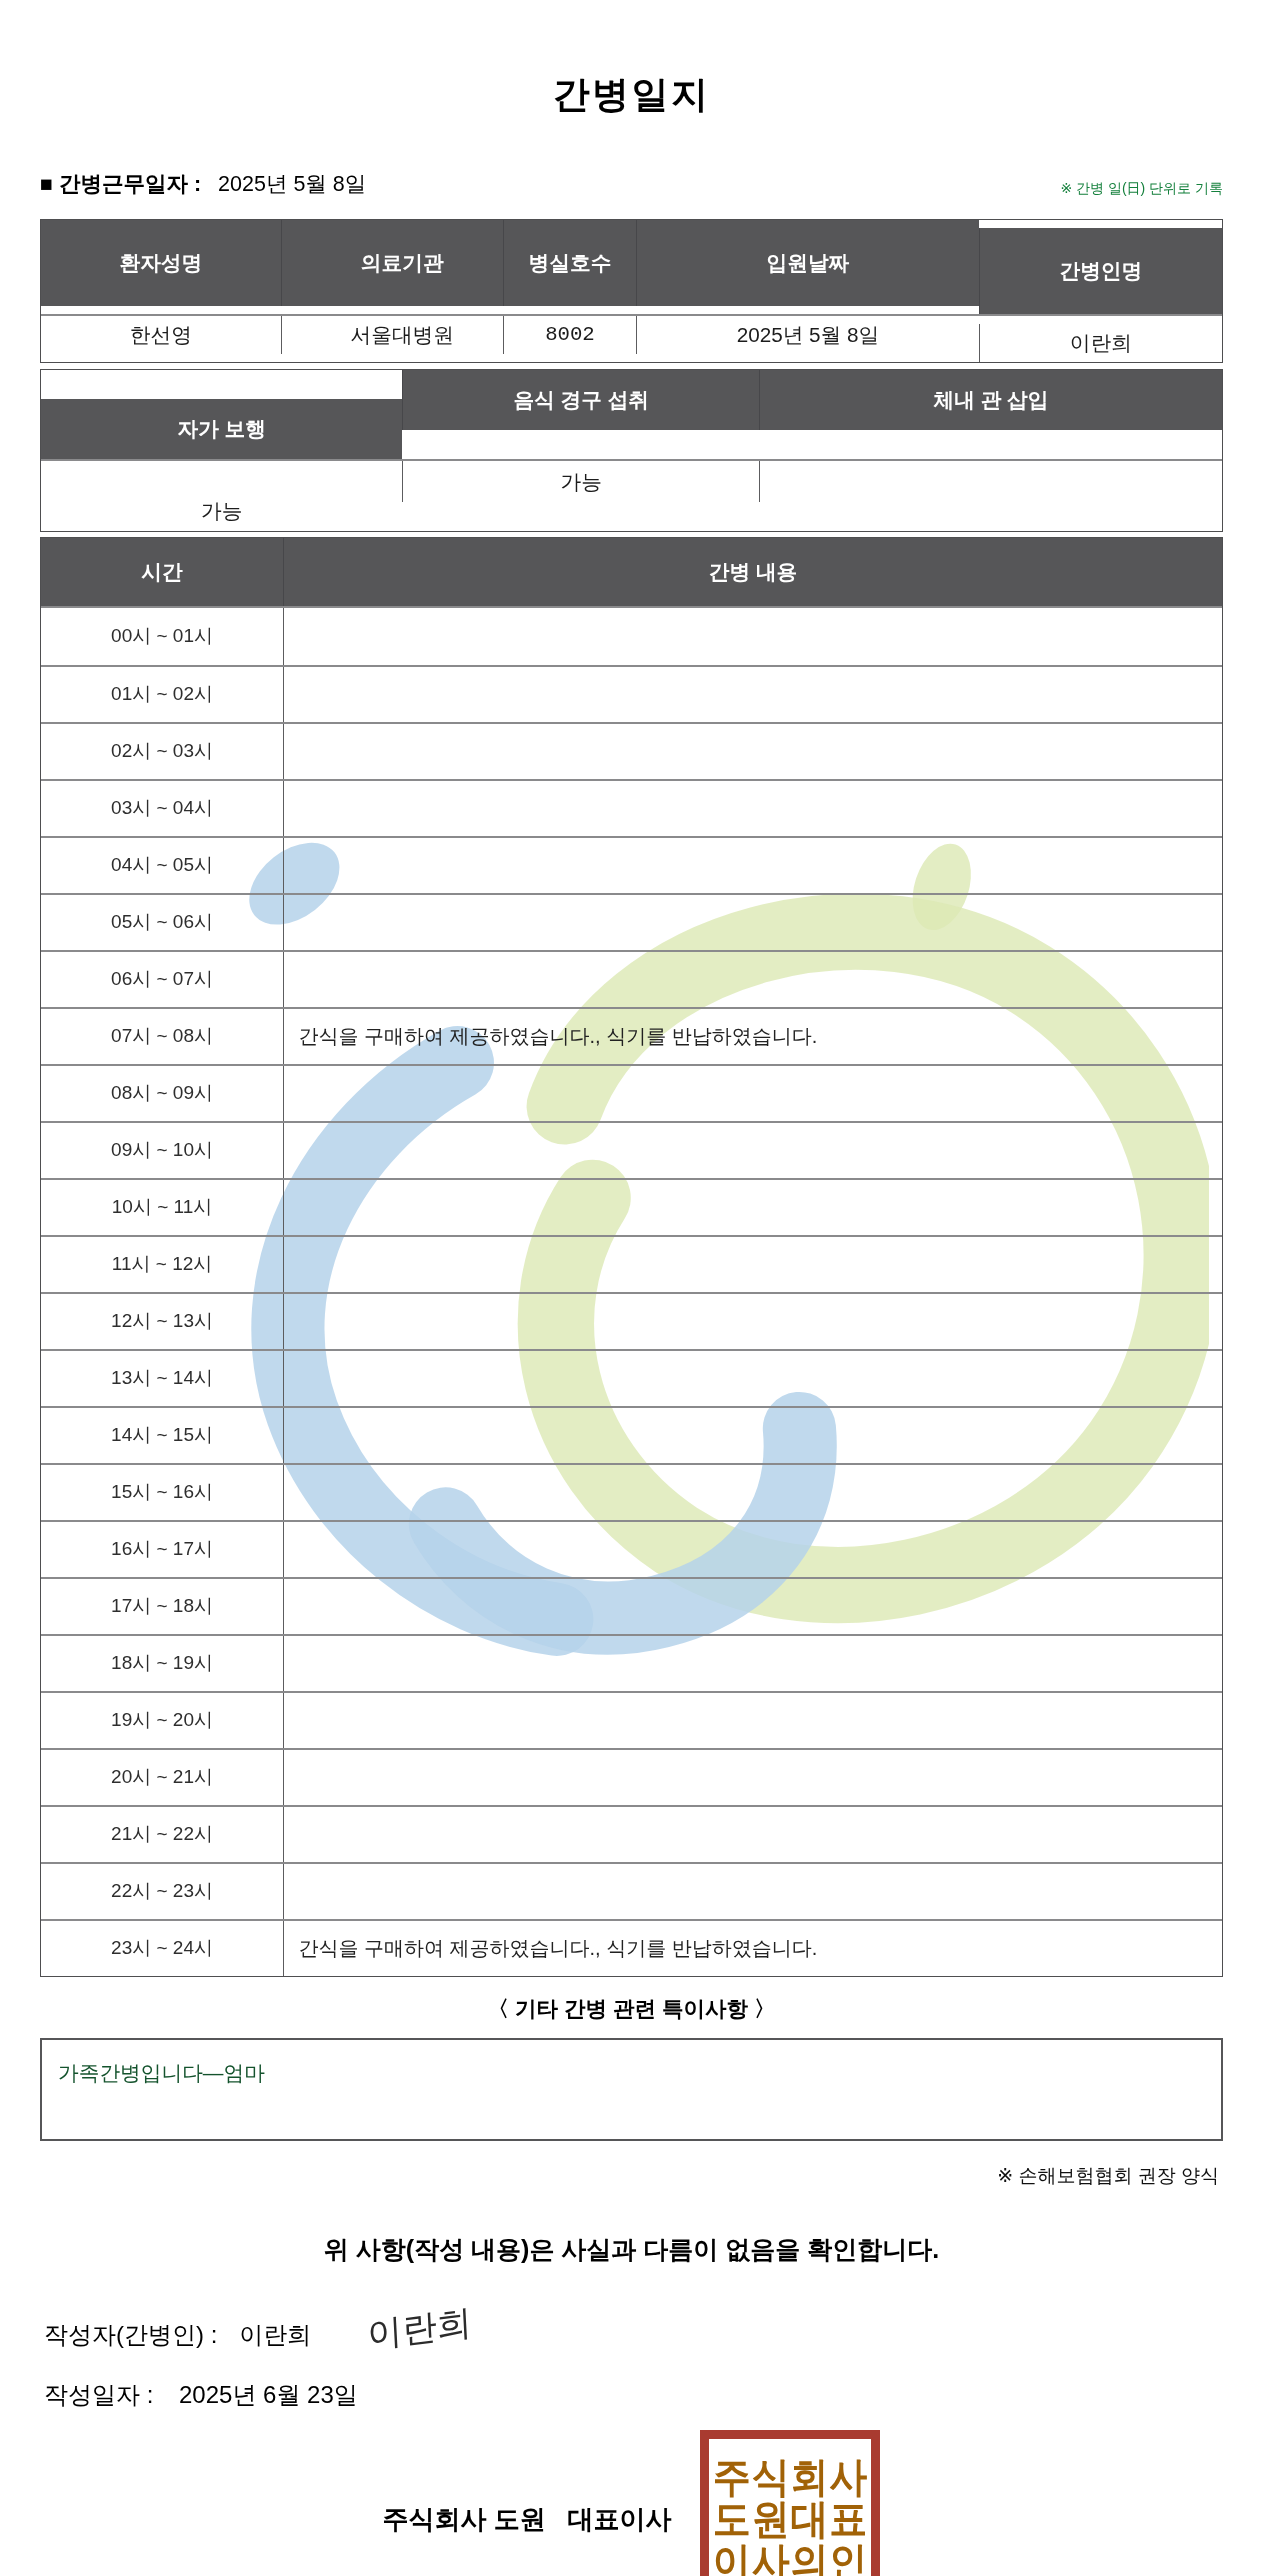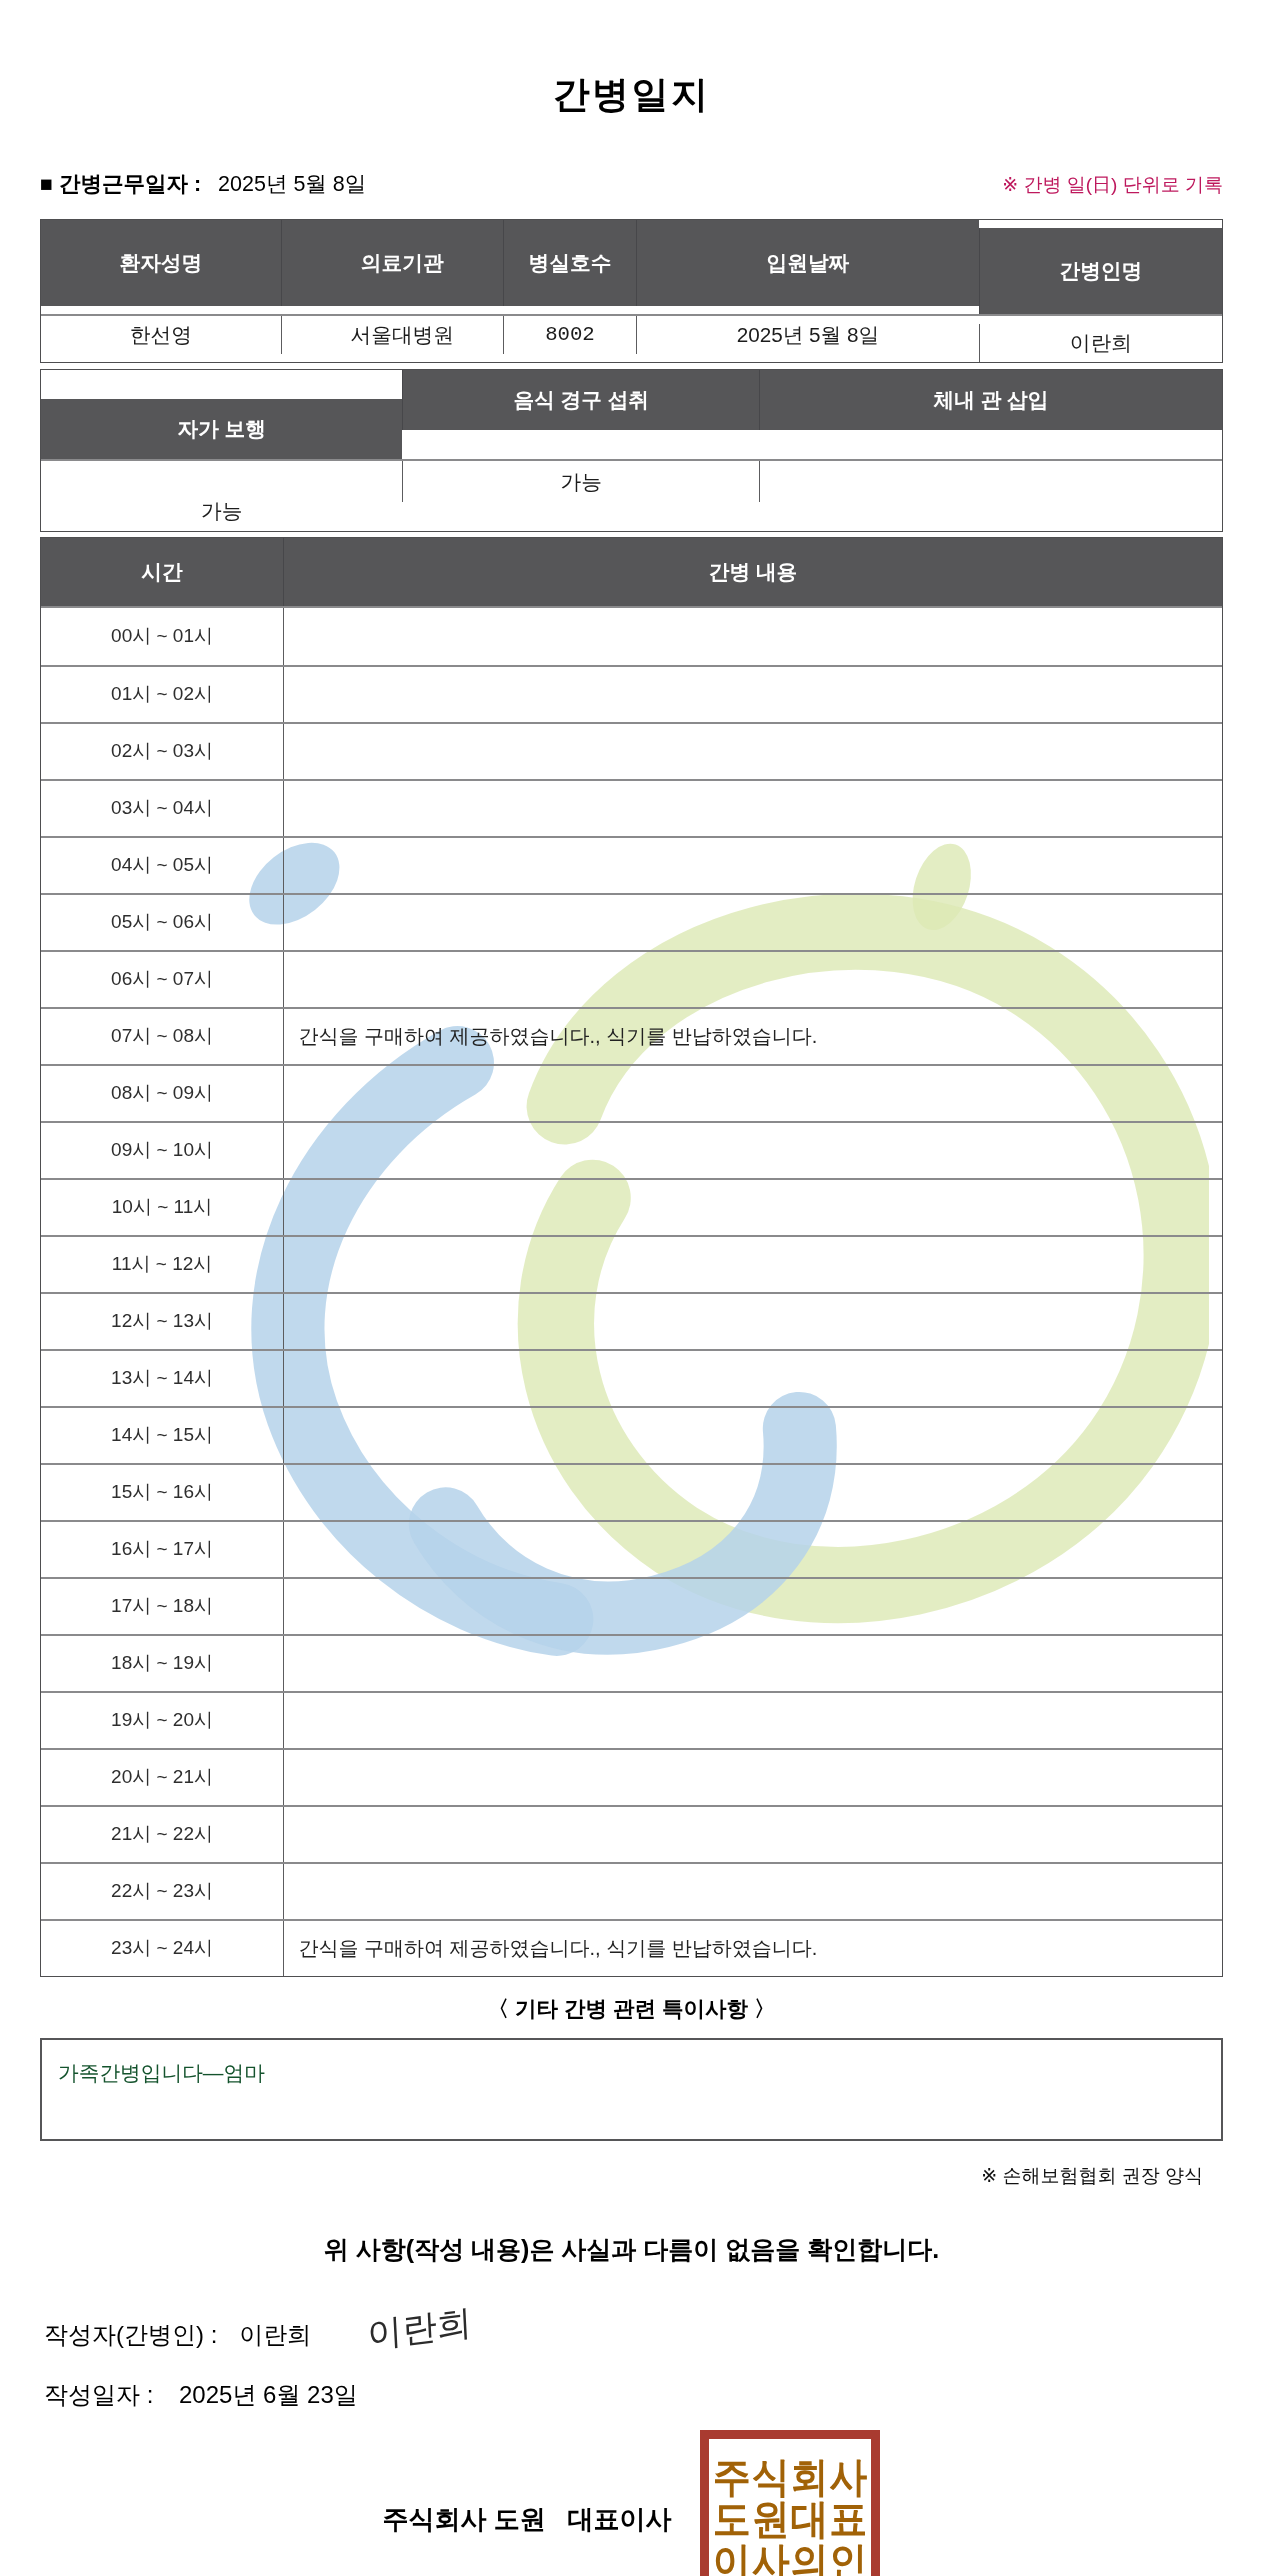--- a/index.html
+++ b/index.html
@@ -32,21 +32,21 @@
     color: #000;
   }
   .meta {
     margin: 49px 40px 0 40px;
     display: flex;
     justify-content: space-between;
     align-items: flex-end;
   }
   .meta-left { font-size: 21.5px; font-weight: 600; color: #000; }
   .meta-left .val { margin-left: 11px; font-weight: 500; }
-  .meta-right { font-size: 19px; color: #be185d; }
+  .meta-right { font-size: 14px; color: #15803d; }
 
   
   .tbl {
     margin: 0 40px;
     border: 1.6px solid #4e4e50;
     background: transparent;
   }
   .trow { display: flex; width: 100%; }
   .cell {
     display: flex;
@@ -103,21 +103,21 @@
   }
   .notes-box {
     margin: 14.3px 40px 0 40px;
     height: 103px;
     border: 2.4px solid #565658;
     padding: 19px 16px;
     font-size: 20.7px;
     color: #14532d;
   }
   .form-note {
-    margin: 22px 60px 0 40px;
+    margin: 22px 44px 0 40px;
     text-align: right;
     font-size: 19px;
     color: #111;
   }
 
   
   .confirmation {
     margin-top: 44px;
     text-align: center;
     font-size: 25px;

